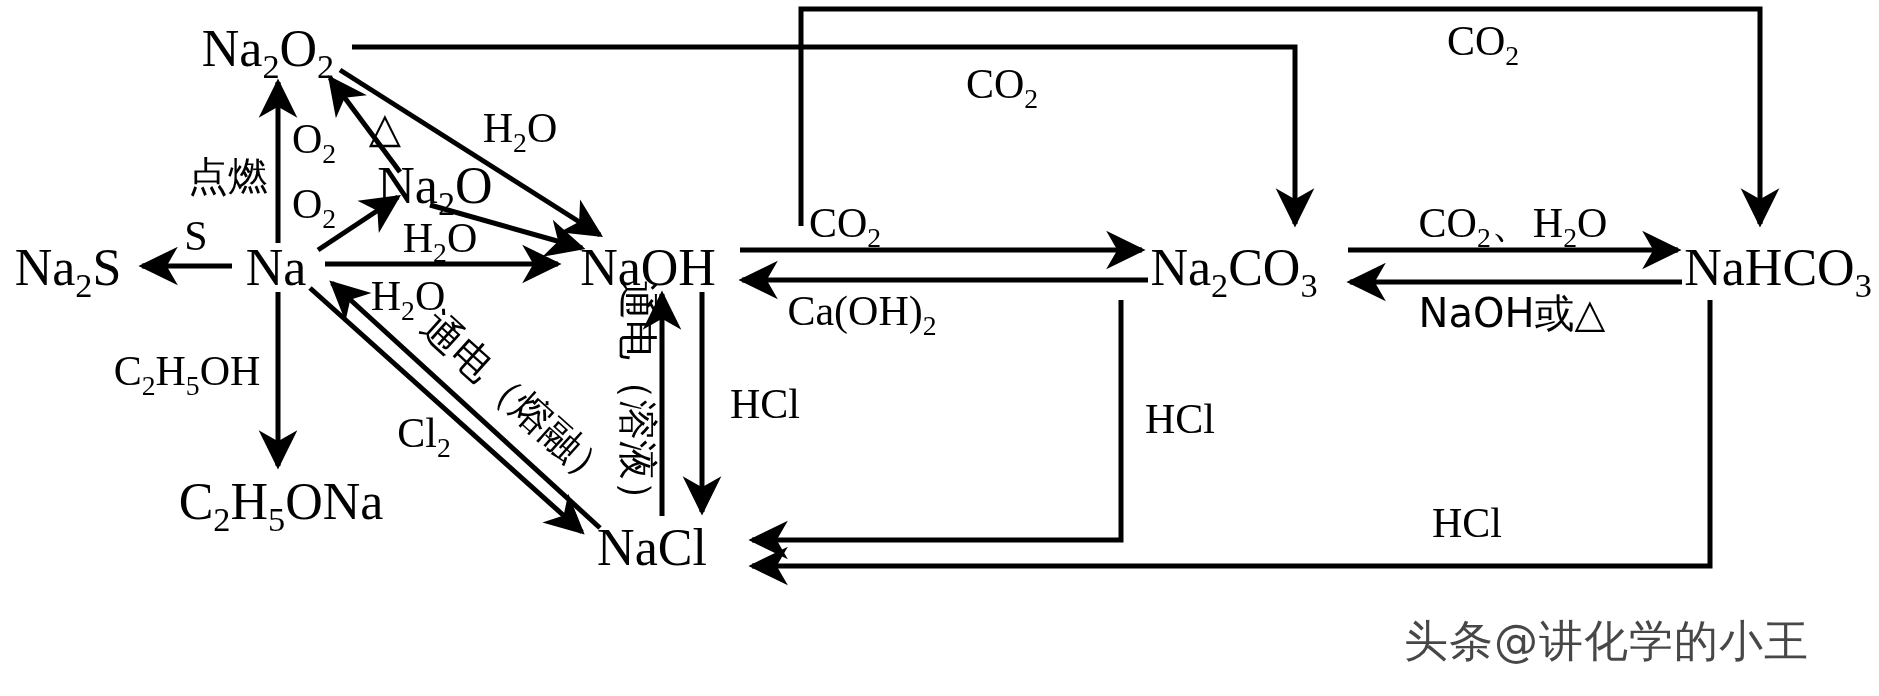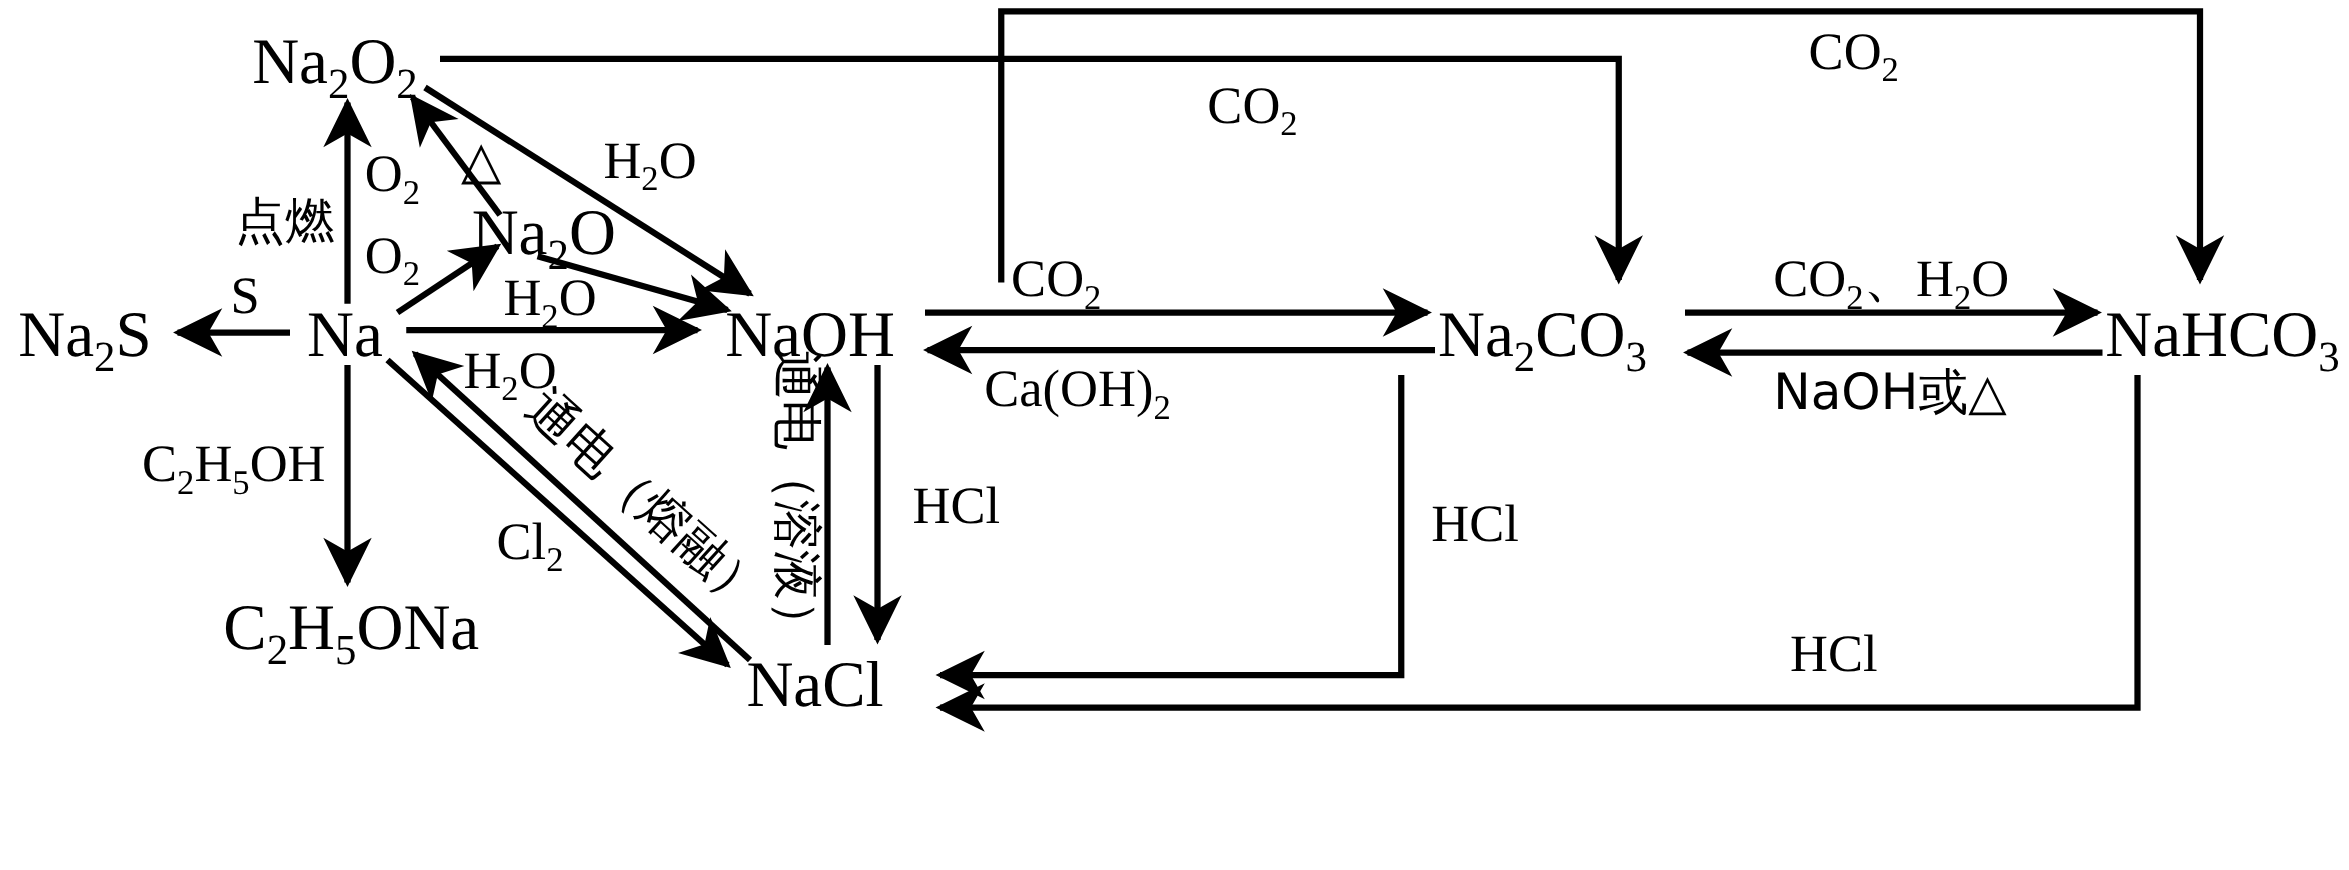--- a/index.html
+++ b/index.html
@@ -204,13 +204,14 @@
       <text class="cond-text" x="1002" y="98" text-anchor="middle">
         CO<tspan class="sub" dy="10">2</tspan>
       </text>
 
       <text class="cond-text" x="1483" y="55" text-anchor="middle">
         CO<tspan class="sub" dy="10">2</tspan>
       </text>
     </g>
   </svg>
 
+  <div class="watermark">头条@讲化学的小王</div>
 </div>
 
 </body></html>

